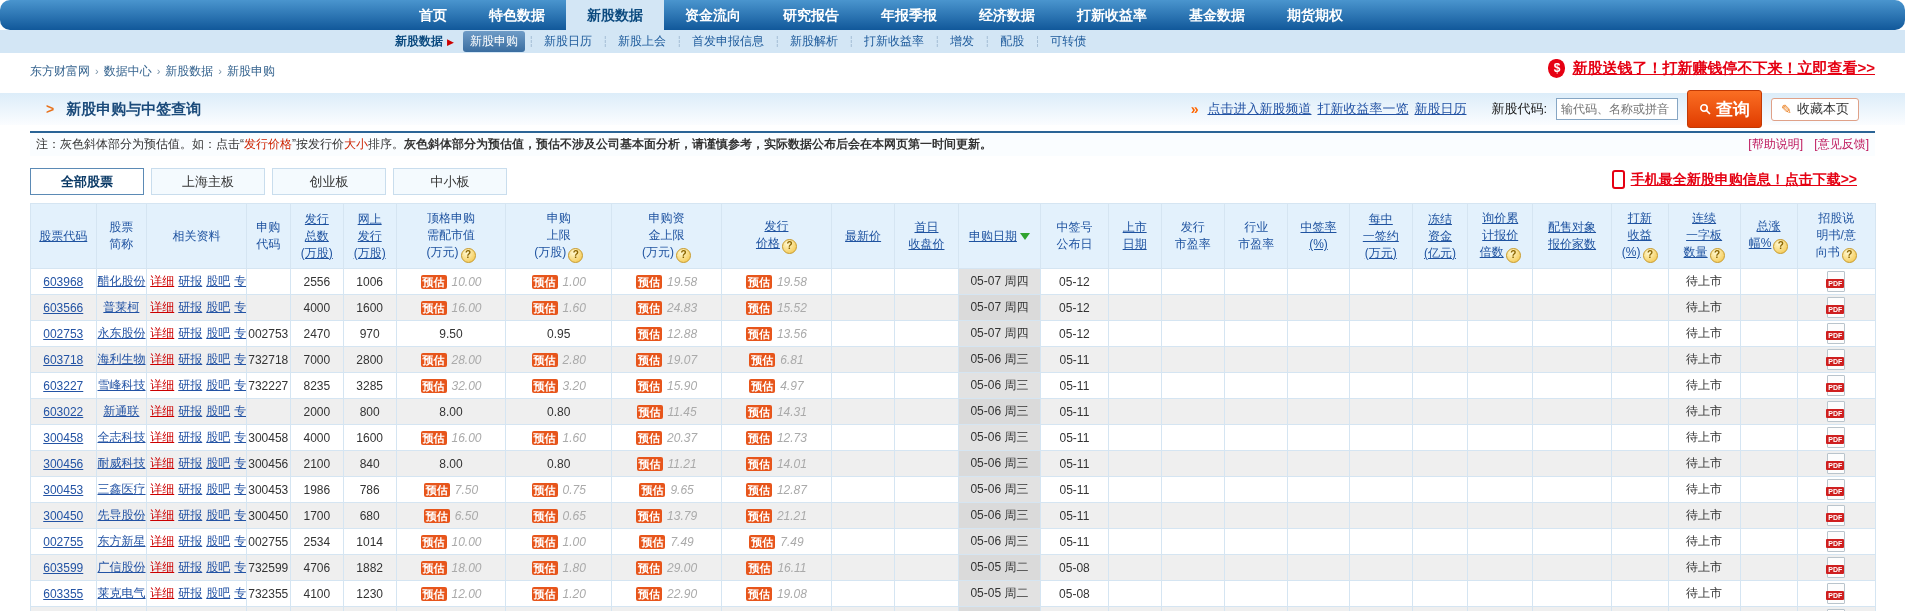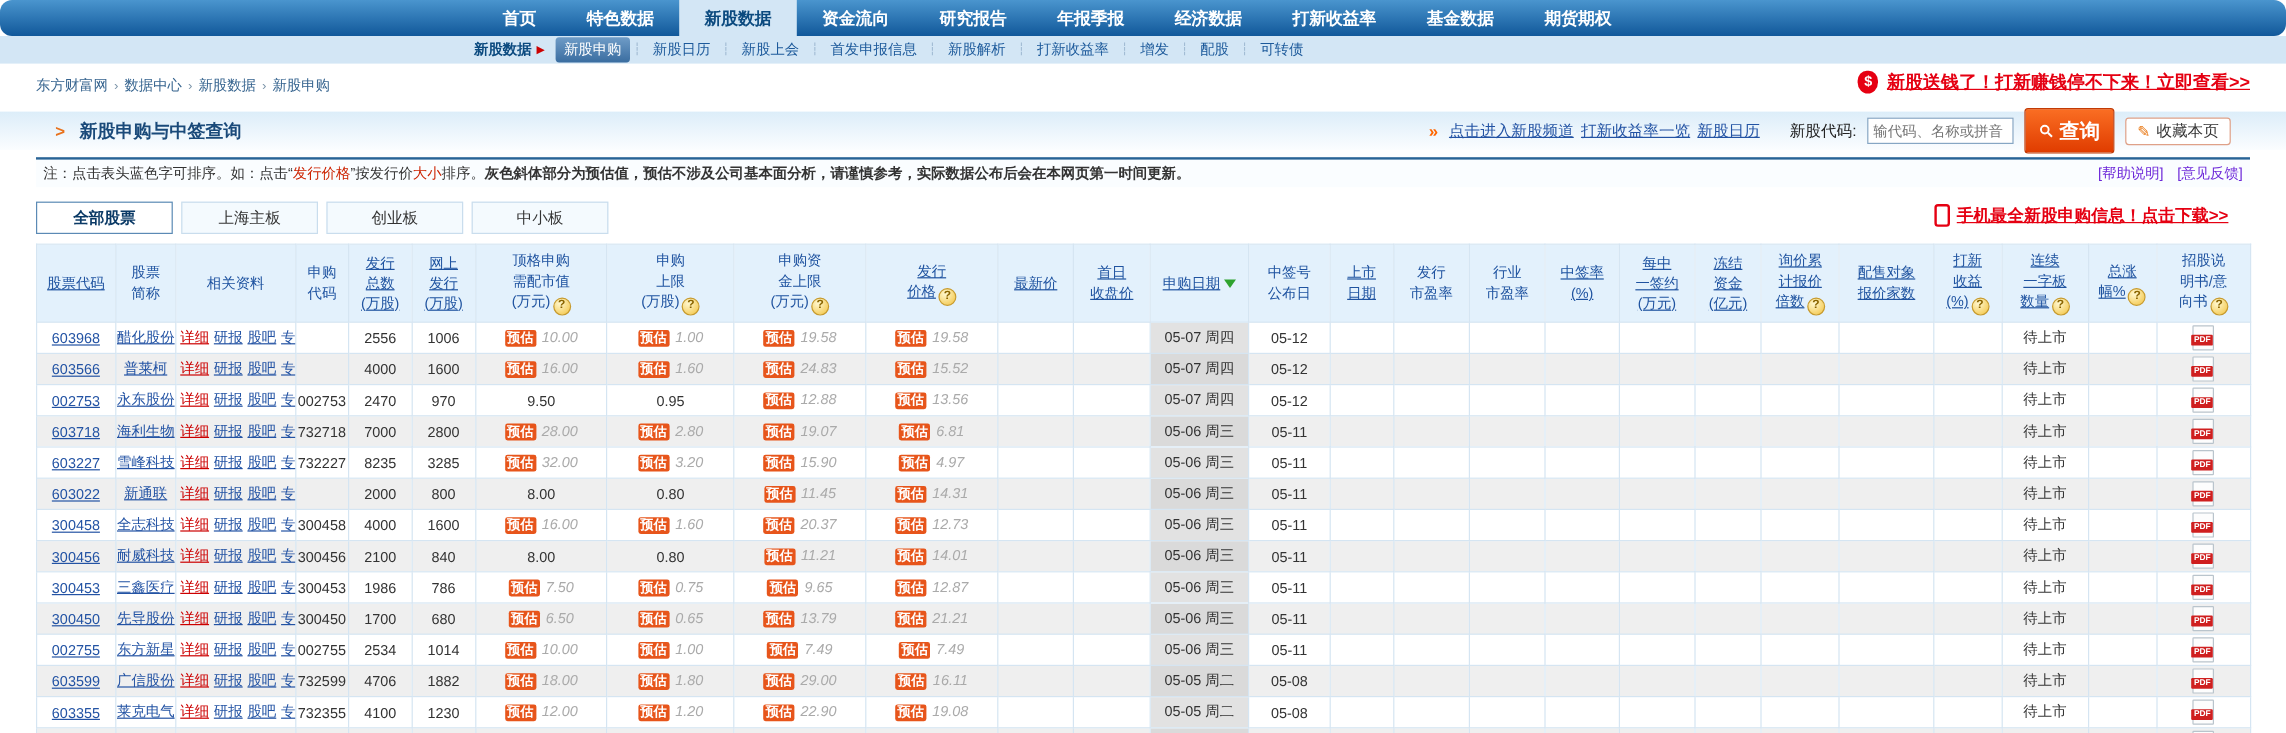--- a/index.html
+++ b/index.html
@@ -39,21 +39,21 @@
               font-weight:bold;font-size:17px;cursor:pointer;}
   .btn-fav{display:inline-flex;align-items:center;gap:5px;background:#fff;border:1px solid #dfa188;border-radius:3px;
            height:23px;padding:0 9px;font-size:13px;color:#333;cursor:pointer;}
   .fav-ic{color:#e8750f;font-size:13px;}
   
   .notebar{margin:6px 30px 0;border-top:2px solid #2a6496;background:#fafdff;height:21px;
            display:flex;justify-content:space-between;align-items:center;padding:1px 6px;}
   .note-text{white-space:nowrap;}
   .note-text .r{color:#cc2200;}
   .note-text .b{font-weight:bold;}
-  .note-links a{color:#6d28d9;text-decoration:none;margin-left:8px;cursor:pointer;}
+  .note-links a{color:#be185d;text-decoration:none;margin-left:8px;cursor:pointer;}
   
   .tabs-row{position:relative;margin:12px 30px 0;height:27px;}
   .tabs{display:flex;gap:7px;}
   .tab{width:112px;height:25px;line-height:25px;text-align:center;border:1px solid #c9dded;background:#f4fafe;
        color:#333;cursor:pointer;font-size:13px;}
   .tab.active{border:1px solid #5b8ab5;background:#fff;font-weight:bold;color:#0b3a66;}
   .mobile-promo{position:absolute;right:18px;top:2px;display:flex;align-items:center;cursor:pointer;}
   .phone-icon{display:inline-block;width:9px;height:15px;border:2px solid #e50012;border-radius:3px;margin-right:6px;}
   .mobile-promo a{color:#e50012;font-weight:bold;font-size:14px;text-decoration:underline;}
   
@@ -145,21 +145,21 @@
         <span>查询</span>
       </button>
       <button class="btn-fav">
         <span class="fav-ic">✎</span>
         <span>收藏本页</span>
       </button>
     </span>
   </div>
 
   <div class="notebar">
-    <span class="note-text" id="note-text"><span>注：点击表头蓝色字可排序。如：点击“</span><span class="r">发行价格</span><span>”按发行价</span><span class="r">大小</span><span>排序。</span><span class="b">灰色斜体部分为预估值，预估不涉及公司基本面分析，请谨慎参考，实际数据公布后会在本网页第一时间更新。</span></span>
+    <span class="note-text" id="note-text"><span>注：灰色斜体部分为预估值。如：点击“</span><span class="r">发行价格</span><span>”按发行价</span><span class="r">大小</span><span>排序。</span><span class="b">灰色斜体部分为预估值，预估不涉及公司基本面分析，请谨慎参考，实际数据公布后会在本网页第一时间更新。</span></span>
     <span class="note-links">
       <a>[帮助说明]</a>
       <a>[意见反馈]</a>
     </span>
   </div>
 
   <div class="tabs-row">
     <div class="tabs" id="tabs">
         <div class="tab active">全部股票</div>
         <div class="tab">上海主板</div>

